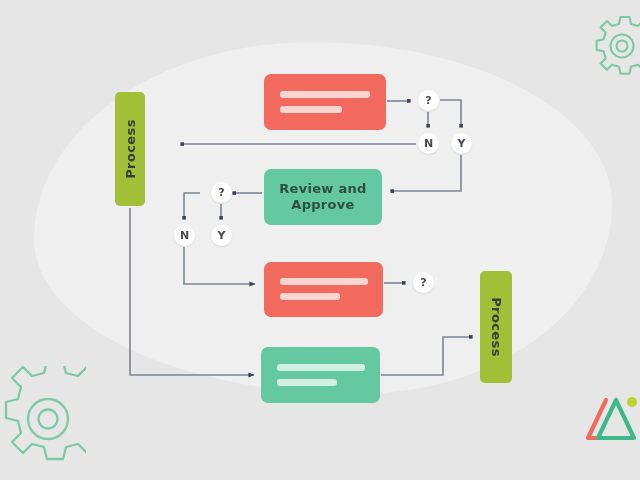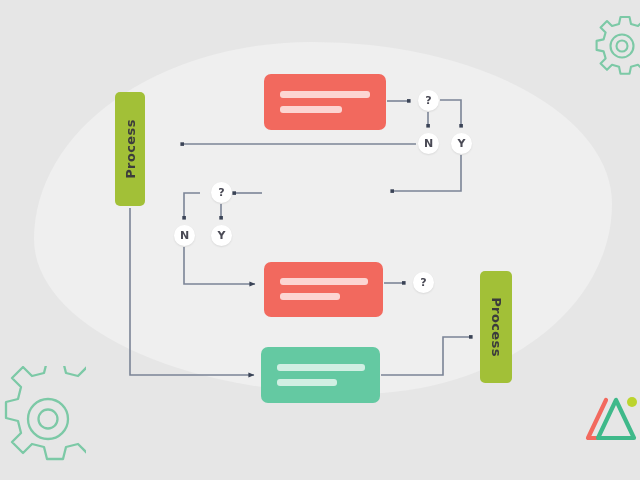--- a/index.html
+++ b/index.html
@@ -172,20 +172,26 @@
 
   <div class="node node-olive" style="left:115px; top:92px; width:30px; height:114px;">
     <span class="vlabel up">Process</span>
   </div>
 
   <div class="node node-red" style="left:264px; top:74px; width:122px; height:56px;">
     <div class="ph" style="left:16px; top:17px; width:90px;"></div>
     <div class="ph" style="left:16px; top:32px; width:62px;"></div>
   </div>
 
+  <div class="node node-green" style="left:264px; top:169px; width:118px; height:56px;">
+    <div class="boxtext">
+      <span>Review and</span><br>
+      <span>Approve</span>
+    </div>
+  </div>
 
   <div class="node node-red" style="left:264px; top:262px; width:119px; height:55px;">
     <div class="ph" style="left:16px; top:16px; width:88px;"></div>
     <div class="ph" style="left:16px; top:31px; width:60px;"></div>
   </div>
 
   <div class="node node-green" style="left:261px; top:347px; width:119px; height:56px;">
     <div class="ph" style="left:16px; top:17px; width:88px;"></div>
     <div class="ph" style="left:16px; top:32px; width:60px;"></div>
   </div>

